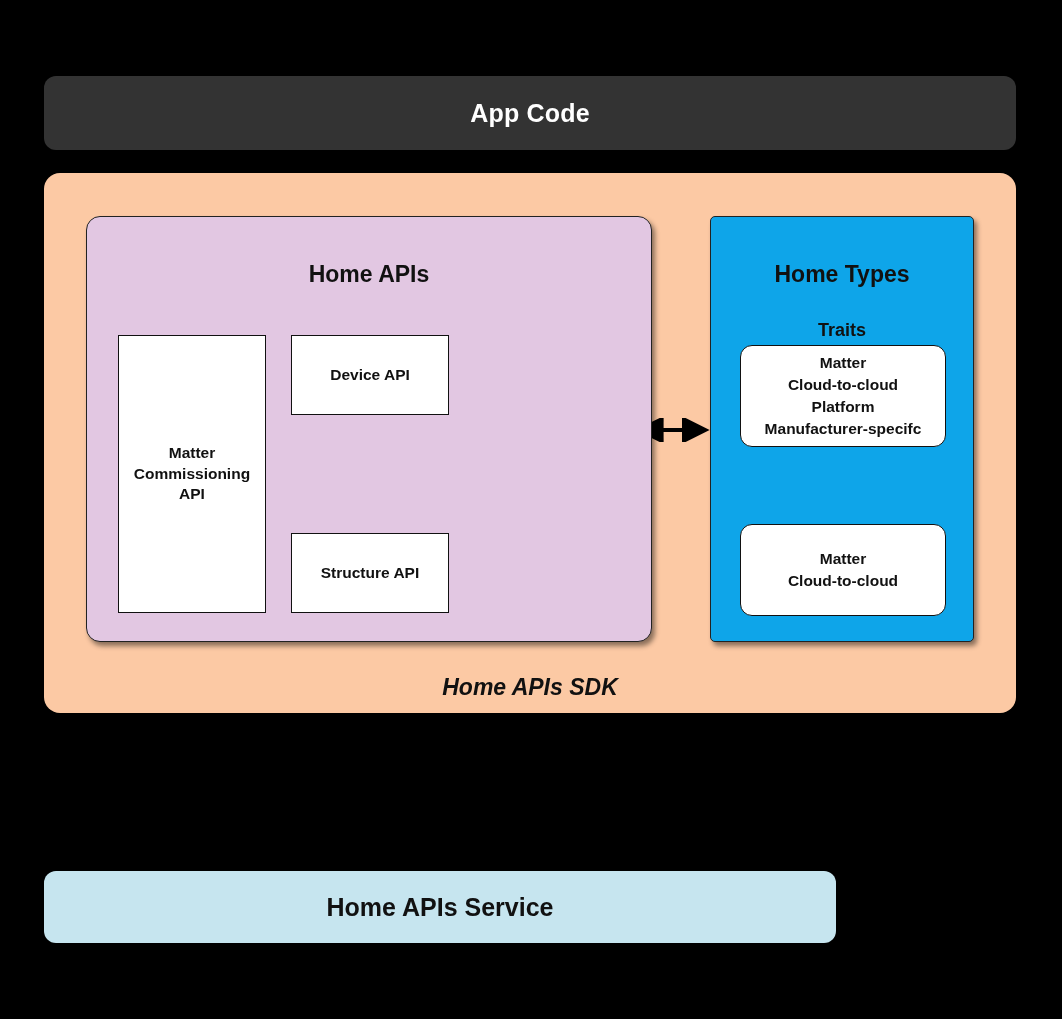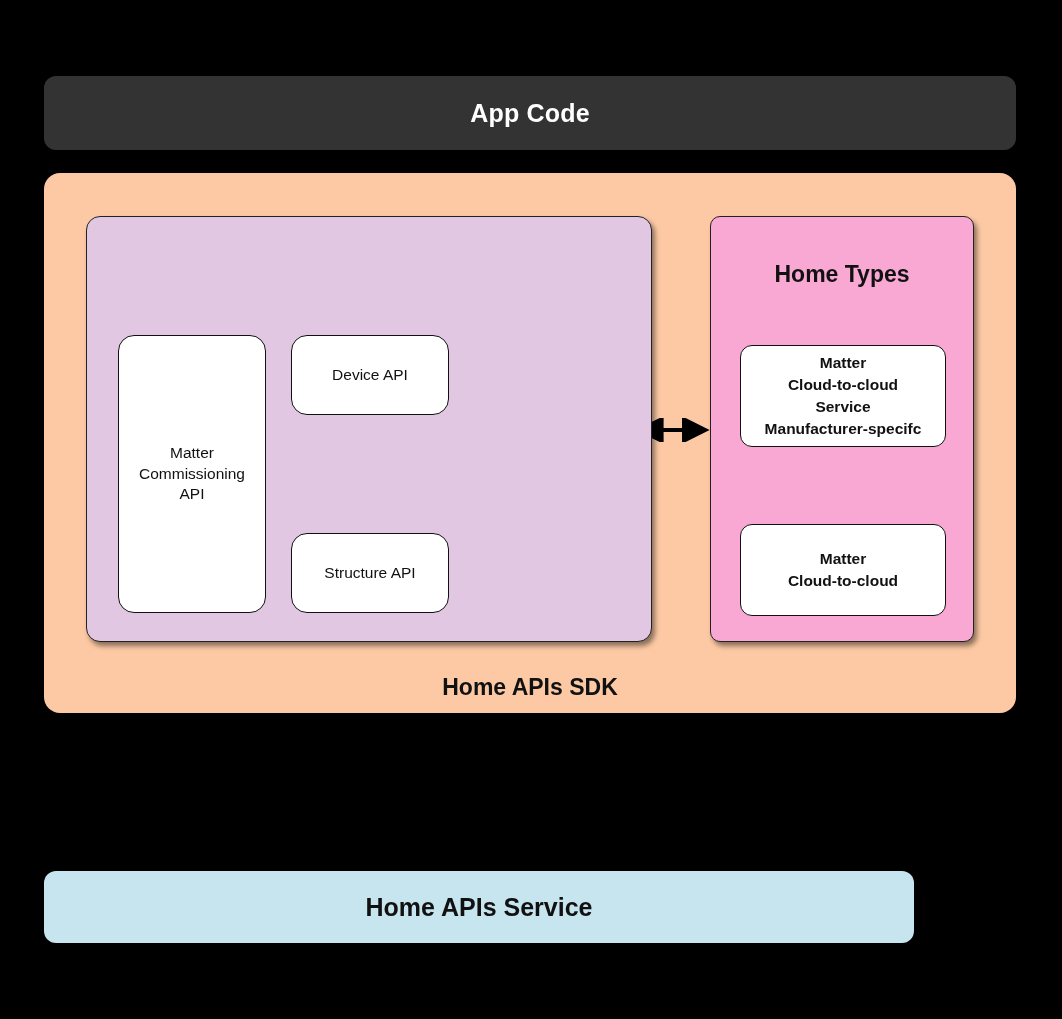--- a/index.html
+++ b/index.html
@@ -54,20 +54,21 @@
   }
   .sdk-footer-label {
     position: absolute;
     left: 0;
     right: 0;
     bottom: 12px;
     text-align: center;
     font-size: 23px;
     font-weight: bold;
     color: #111111;
+    font-style: italic;
   }
 
   
   .home-apis-panel {
     position: absolute;
     left: 42px;   
     top: 43px;    
     width: 566px;
     height: 426px;
     background: #E2C7E2;
@@ -103,28 +104,28 @@
   .col-tall { width: 148px; }
   .col-tall2 { width: 150px; }
   .col-stack {
     width: 158px;
     justify-content: space-between;
   }
 
   .api-box {
     background: #ffffff;
     border: 1.6px solid #111111;
-    border-radius: 16px;
+    border-radius: 0;
     box-sizing: border-box;
     display: flex;
     align-items: center;
     justify-content: center;
     text-align: center;
     font-size: 15.5px;
-    font-weight: normal;
+    font-weight: bold;
     color: #111111;
     line-height: 1.32;
   }
   .api-box.tall { height: 278px; }
   .api-box.small { height: 80px; }
 
   
   .link-arrow {
     position: absolute;
     left: 608px;  
@@ -133,23 +134,23 @@
     height: 24px;
   }
 
   
   .home-types-panel {
     position: absolute;
     left: 666px;  
     top: 43px;
     width: 264px;
     height: 426px;
-    background: #f9a8d4;
+    background: #0ea5e9;
     border: 1.5px solid #222222;
-    border-radius: 10px;
+    border-radius: 5px;
     box-sizing: border-box;
     box-shadow: 3px 4px 5px rgba(0,0,0,0.45);
   }
   .section-heading {
     position: absolute;
     left: 0;
     right: 0;
     text-align: center;
     font-size: 18px;
     font-weight: bold;
@@ -182,21 +183,21 @@
   .devtypes-box {
     top: 307px;
     height: 92px;
   }
 
   
   .service-bar {
     position: absolute;
     left: 44px;
     top: 871px;
-    width: 870px;
+    width: 792px;
     height: 72px;
     background: #C6E5EF;
     border-radius: 12px;
     display: flex;
     align-items: center;
     justify-content: center;
     box-shadow: 0 3px 5px rgba(0,0,0,0.5);
   }
   .service-label {
     color: #111111;
@@ -209,20 +210,21 @@
 
 <div class="stage">
 
   <div class="app-code-bar">
     <span class="app-code-label">App Code</span>
   </div>
 
   <div class="sdk-container">
 
     <div class="home-apis-panel">
+      <div class="panel-title">Home APIs</div>
 
       <div class="api-cols">
 
         <div class="api-col col-tall">
           <div class="api-box tall">
             <span style="white-space: pre-line;">Matter
 Commissioning
 API</span>
           </div>
         </div>
@@ -248,26 +250,27 @@
         <marker id="ah-start" markerWidth="7" markerHeight="7" refX="1.4" refY="3.5" orient="auto-start-reverse" markerUnits="strokeWidth">
           <path d="M0,0 L7,3.5 L0,7 z" fill="#000000"></path>
         </marker>
       </defs>
       <line x1="6" y1="12" x2="52" y2="12" stroke="#000000" stroke-width="4" marker-start="url(#ah-start)" marker-end="url(#ah-end)"></line>
     </svg>
 
     <div class="home-types-panel">
       <div class="panel-title">Home Types</div>
 
+      <div class="section-heading heading-traits">Traits</div>
 
       <div class="types-box traits-box">
         <div>
           <div>Matter</div>
           <div>Cloud-to-cloud</div>
-          <div>Service</div>
+          <div>Platform</div>
           <div>Manufacturer-specifc</div>
         </div>
       </div>
 
 
       <div class="types-box devtypes-box">
         <div>
           <div>Matter</div>
           <div>Cloud-to-cloud</div>
         </div>

